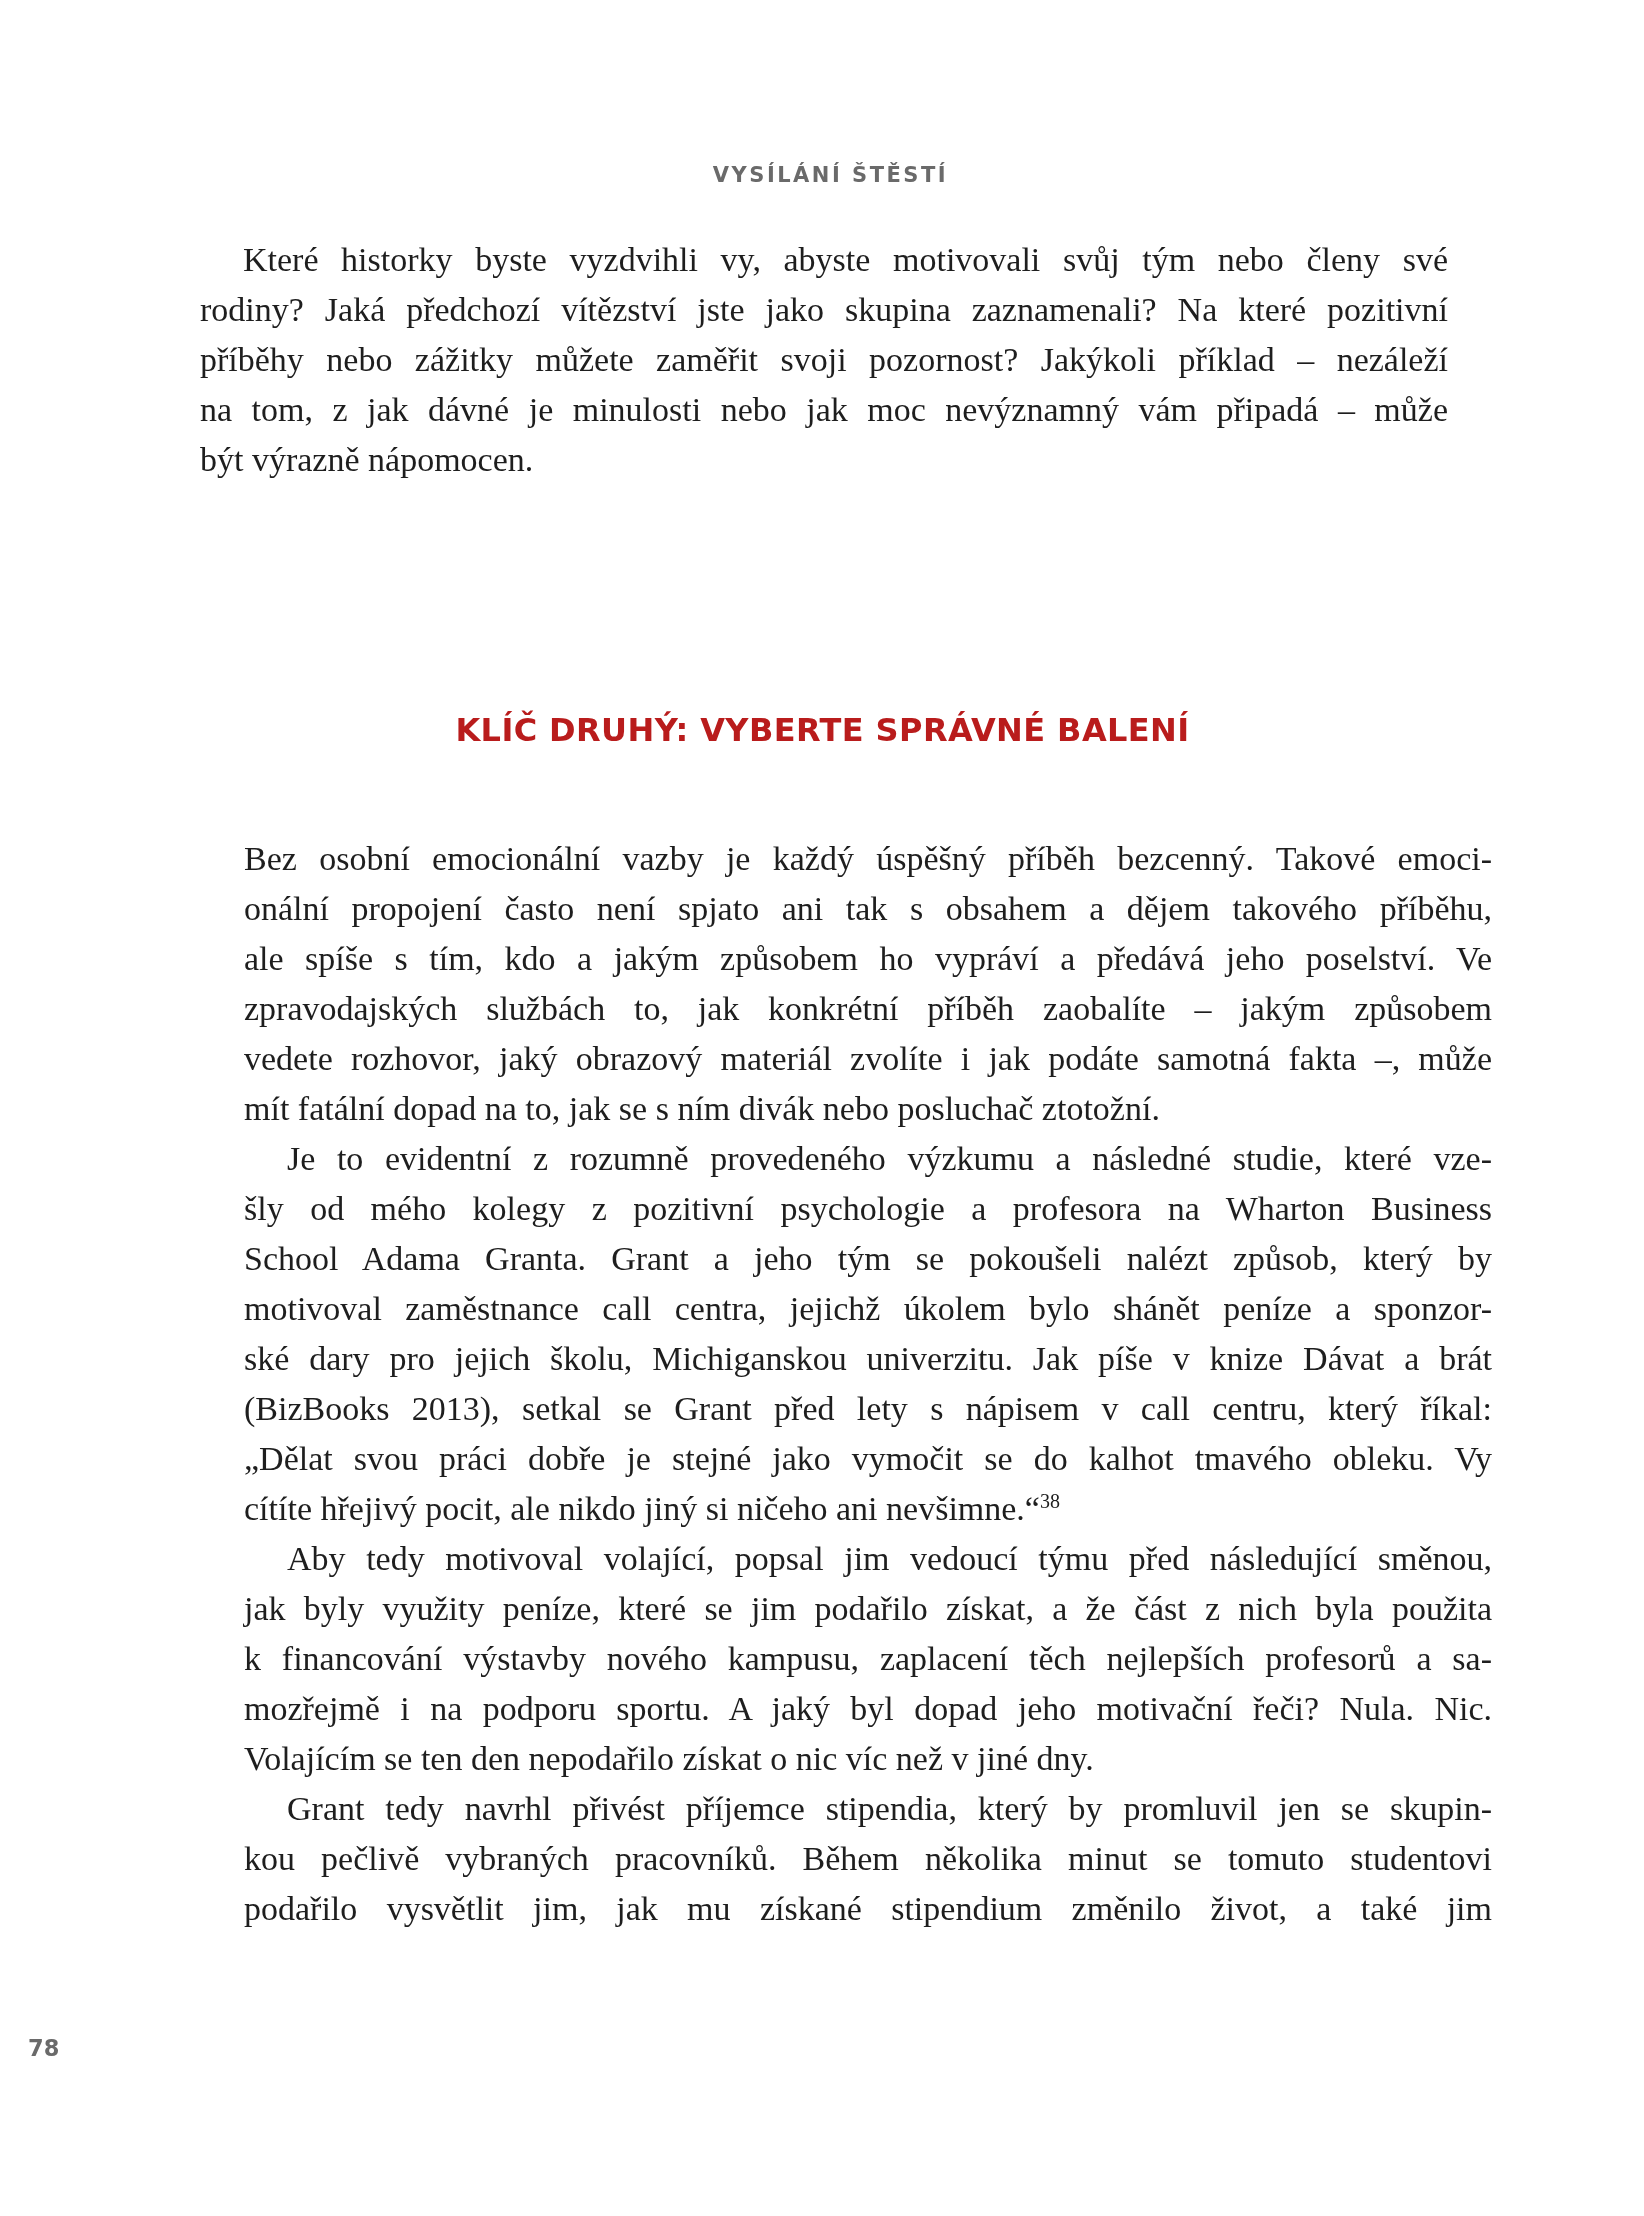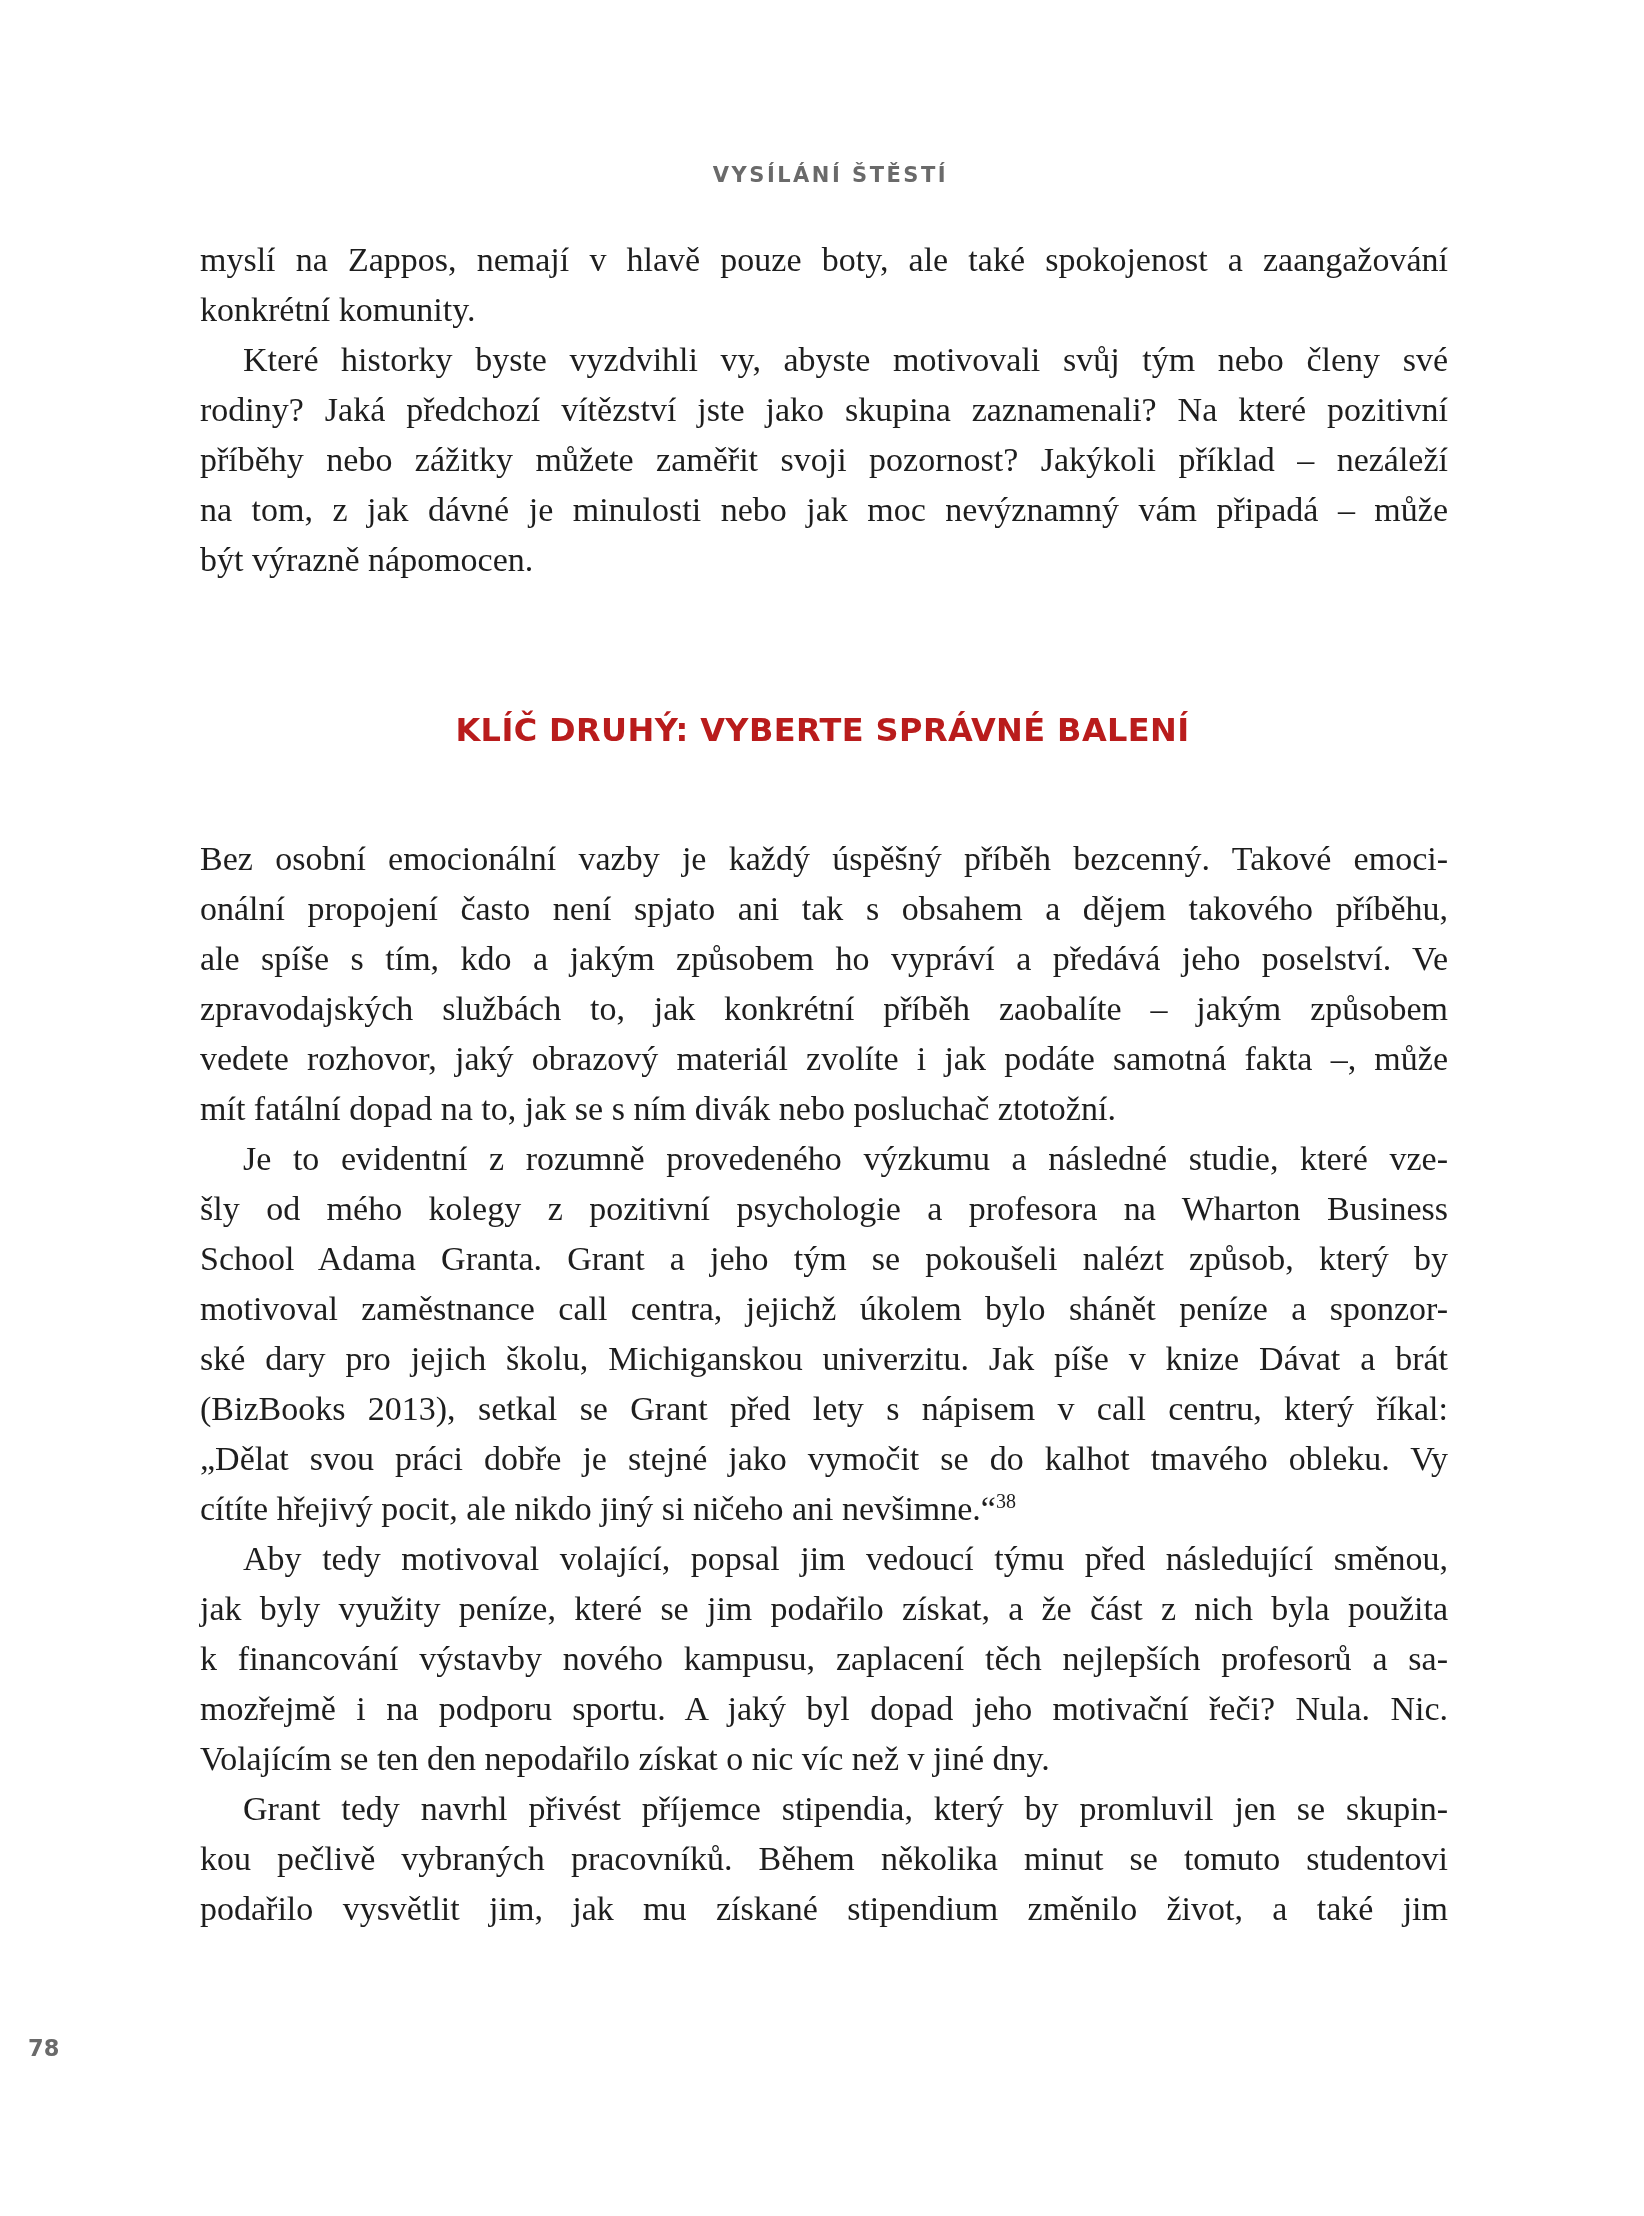--- a/index.html
+++ b/index.html
@@ -56,21 +56,21 @@
       text-indent: 43px;
     }
     .line i, .line .ital {
     }
     sup.fn {
       font-size: 20px;
       line-height: 0;
       vertical-align: 11.7px;
     }
     #block-1 { top: 235px; }
-    #block-2 { top: 834px; }
+    #block-2 { top: 834px; margin-left: 44px; }
     .section-heading {
       position: absolute;
       top: 711px;
       left: 0;
       width: 1645px;
       text-align: center;
       font-family: "DejaVu Sans", sans-serif;
       font-weight: bold;
       font-size: 32px;
       color: #b91c1c;
@@ -90,24 +90,20 @@
     }
   </style>
 </head>
 <body>
 
 <div class="page">
 
   <div class="running-header">VYSÍLÁNÍ ŠTĚSTÍ</div>
 
   <div class="text-block" id="block-1">
-    <div>
-      <div class="line">myslí na Zappos, nemají v hlavě pouze boty, ale také spokojenost a zaangažování</div>
-      <div class="line last">konkrétní komunity.</div>
-    </div>
     <div>
       <div class="line indent">Které historky byste vyzdvihli vy, abyste motivovali svůj tým nebo členy své</div>
       <div class="line">rodiny? Jaká předchozí vítězství jste jako skupina zaznamenali? Na které pozitivní</div>
       <div class="line">příběhy nebo zážitky můžete zaměřit svoji pozornost? Jakýkoli příklad – nezáleží</div>
       <div class="line">na tom, z jak dávné je minulosti nebo jak moc nevýznamný vám připadá – může</div>
       <div class="line last">být výrazně nápomocen.</div>
     </div>
   </div>
 
   <h2 class="section-heading" style="margin:0;">KLÍČ DRUHÝ: VYBERTE SPRÁVNÉ BALENÍ</h2>

